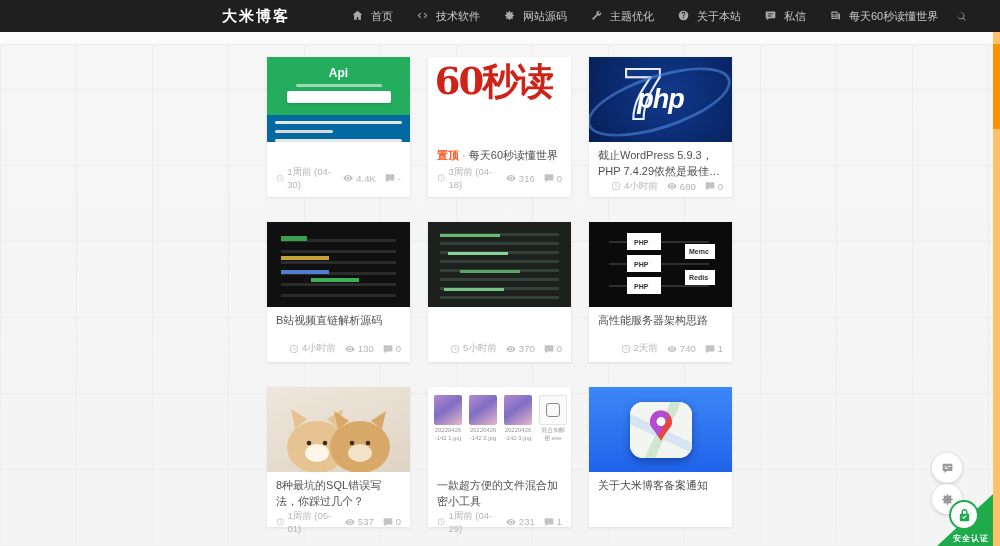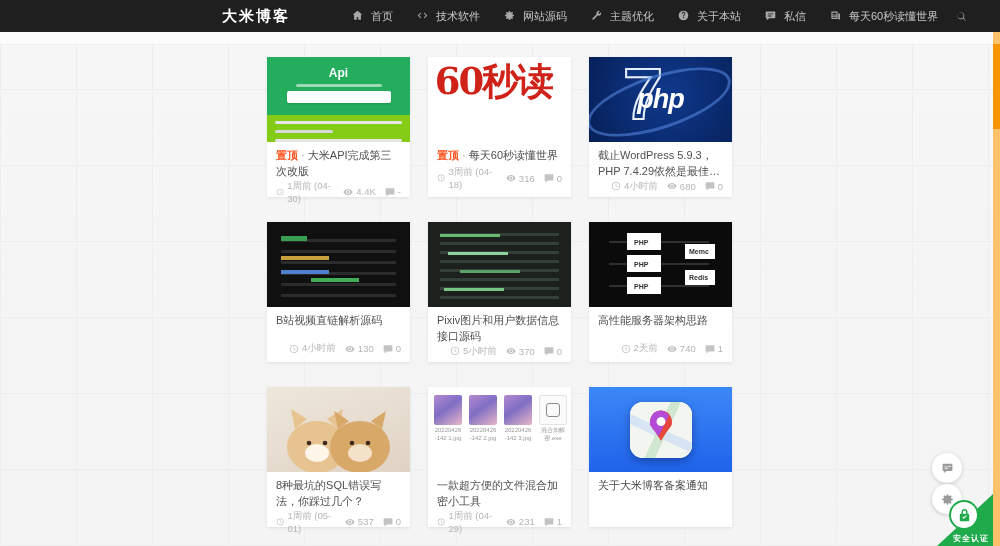--- a/index.html
+++ b/index.html
@@ -41,21 +41,21 @@
     display:-webkit-box; -webkit-line-clamp:2; -webkit-box-orient:vertical;
     overflow:hidden; }
   .badge { color:#ff5722; font-weight:bold; }
   .sep { color:#9a9a9a; }
   .card-meta { margin-top:auto; display:flex; align-items:center; gap:9px;
     font-size:9.5px; color:#b5b5b5;justify-content:flex-end; }
   .meta-item { display:flex; align-items:center; gap:3px; }
   .card-meta svg { width:10px; height:10px; fill:#c3c3c3; }
 
   
-  .kind-api-site { background:#84cc16; }
+  .kind-api-site { background:#0369a1; }
   .kind-api-site .api-green { height:58px; background:#23ad5c; color:#fff;
     text-align:center; padding-top:9px; }
   .kind-api-site .api-title { font-size:12px; font-weight:bold; }
   .kind-api-site .api-sub { width:86px; height:3px; background:rgba(255,255,255,.55);
     margin:4px auto 3px; border-radius:2px; }
   .kind-api-site .api-search { width:104px; height:12px; background:#fff;
     border-radius:2px; margin:4px auto 0; box-shadow:0 1px 2px rgba(0,0,0,.15); }
   .kind-api-site .api-list { padding:6px 8px 0; }
   .kind-api-site .api-line { height:3px; background:#e6e6e6; border-radius:2px;
     margin-bottom:6px; }
@@ -217,25 +217,20 @@
             <div class="api-sub"></div>
             <div class="api-search"></div>
           </div>
           <div class="api-list">
             <div class="api-line"></div>
             <div class="api-line short"></div>
             <div class="api-line"></div>
           </div>
         </div>
     <div class="card-body">
-      <div class="card-title">
-        <span class="badge">置顶</span>
-        <span class="sep">·</span>
-        <span>大米API完成第三次改版</span>
-      </div>
       <div class="card-meta">
         <span class="meta-item">
           <svg viewBox="0 0 16 16">
                 <path d="M8 1.5A6.5 6.5 0 1 0 8 14.5 6.5 6.5 0 0 0 8 1.5zm0 11.7A5.2 5.2 0 1 1 8 2.8a5.2 5.2 0 0 1 0 10.4zM8.6 4.5H7.4v4l3.1 1.9.6-1-2.5-1.5z"></path>
               </svg>
           <span>1周前 (04-30)</span>
         </span>
         <span class="meta-item">
           <svg viewBox="0 0 16 16">
                 <path d="M8 3C4.5 3 1.7 5.4.5 8c1.2 2.6 4 5 7.5 5s6.3-2.4 7.5-5C14.3 5.4 11.5 3 8 3zm0 8.3A3.3 3.3 0 1 1 8 4.7a3.3 3.3 0 0 1 0 6.6zM8 6a2 2 0 1 0 0 4 2 2 0 0 0 0-4z"></path>
@@ -347,25 +342,20 @@
               </svg>
           <span>0</span>
         </span>
       </div>
     </div>
   </div>
 
   <div class="card">
     <div class="thumb kind-code"></div>
     <div class="card-body">
-      <div class="card-title">
-        
-        
-        <span>Pixiv图片和用户数据信息接口源码</span>
-      </div>
       <div class="card-meta">
         <span class="meta-item">
           <svg viewBox="0 0 16 16">
                 <path d="M8 1.5A6.5 6.5 0 1 0 8 14.5 6.5 6.5 0 0 0 8 1.5zm0 11.7A5.2 5.2 0 1 1 8 2.8a5.2 5.2 0 0 1 0 10.4zM8.6 4.5H7.4v4l3.1 1.9.6-1-2.5-1.5z"></path>
               </svg>
           <span>5小时前</span>
         </span>
         <span class="meta-item">
           <svg viewBox="0 0 16 16">
                 <path d="M8 3C4.5 3 1.7 5.4.5 8c1.2 2.6 4 5 7.5 5s6.3-2.4 7.5-5C14.3 5.4 11.5 3 8 3zm0 8.3A3.3 3.3 0 1 1 8 4.7a3.3 3.3 0 0 1 0 6.6zM8 6a2 2 0 1 0 0 4 2 2 0 0 0 0-4z"></path>

